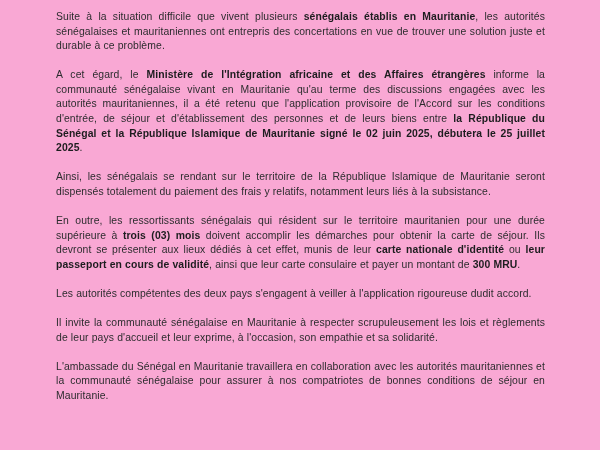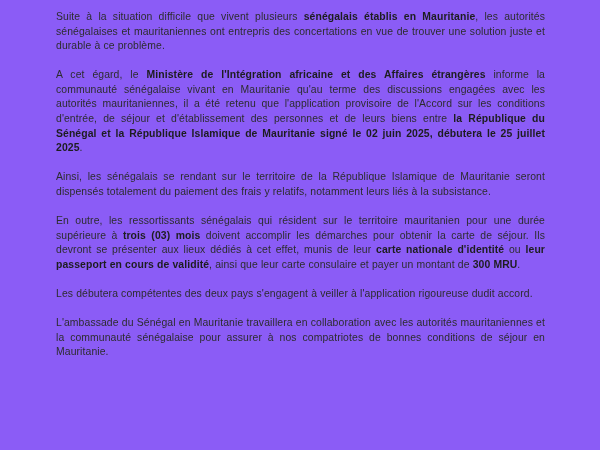--- a/index.html
+++ b/index.html
@@ -12,21 +12,21 @@
     width: 600px;
     height: 450px;
     overflow: hidden;
     font-family: "Liberation Sans", sans-serif;
     color: #2c2c2e;
   }
   #document-page {
     box-sizing: border-box;
     width: 600px;
     height: 450px;
-    background: #8b5cf6;
+    background: #f9a8d4;
     padding: 10px 55px 0 56px;
   }
   .para {
     margin: 0 0 14.5px 0;
     font-size: 10.4px;
     line-height: 14.6px;
     text-align: justify;
     text-justify: inter-word;
     letter-spacing: 0.01em;
     color: #2c2c2e;
@@ -42,16 +42,17 @@
 </style>
 </head>
 <body>
 
 <div id="document-page">
   <div id="paragraph-container">
       <p class="para"><span>Suite à la situation difficile que vivent plusieurs </span><b>sénégalais établis en Mauritanie</b><span>, les autorités sénégalaises et mauritaniennes ont entrepris des concertations en vue de trouver une solution juste et durable à ce problème.</span></p>
       <p class="para"><span>A cet égard, le </span><b>Ministère de l'Intégration africaine et des Affaires étrangères</b><span> informe la communauté sénégalaise vivant en Mauritanie qu'au terme des discussions engagées avec les autorités mauritaniennes, il a été retenu que l'application provisoire de l'Accord sur les conditions d'entrée, de séjour et d'établissement des personnes et de leurs biens entre </span><b>la République du Sénégal et la République Islamique de Mauritanie signé le 02 juin 2025, débutera le 25 juillet 2025</b><span>.</span></p>
       <p class="para"><span>Ainsi, les sénégalais se rendant sur le territoire de la République Islamique de Mauritanie seront dispensés totalement du paiement des frais y relatifs, notamment leurs liés à la subsistance.</span></p>
       <p class="para"><span>En outre, les ressortissants sénégalais qui résident sur le territoire mauritanien pour une durée supérieure à </span><b>trois (03) mois</b><span> doivent accomplir les démarches pour obtenir la carte de séjour. Ils devront se présenter aux lieux dédiés à cet effet, munis de leur </span><b>carte nationale d'identité</b><span> ou </span><b>leur passeport en cours de validité</b><span>, ainsi que leur carte consulaire et payer un montant de </span><b>300 MRU</b><span>.</span></p>
-      <p class="para"><span>Les débutera compétentes des deux pays s'engagent à veiller à l'application rigoureuse dudit accord.</span></p>
+      <p class="para"><span>Les autorités compétentes des deux pays s'engagent à veiller à l'application rigoureuse dudit accord.</span></p>
+      <p class="para"><span>Il invite la communauté sénégalaise en Mauritanie à respecter scrupuleusement les lois et règlements de leur pays d'accueil et leur exprime, à l'occasion, son empathie et sa solidarité.</span></p>
       <p class="para"><span>L'ambassade du Sénégal en Mauritanie travaillera en collaboration avec les autorités mauritaniennes et la communauté sénégalaise pour assurer à nos compatriotes de bonnes conditions de séjour en Mauritanie.</span></p>
     </div>
 </div>
 
 </body></html>

